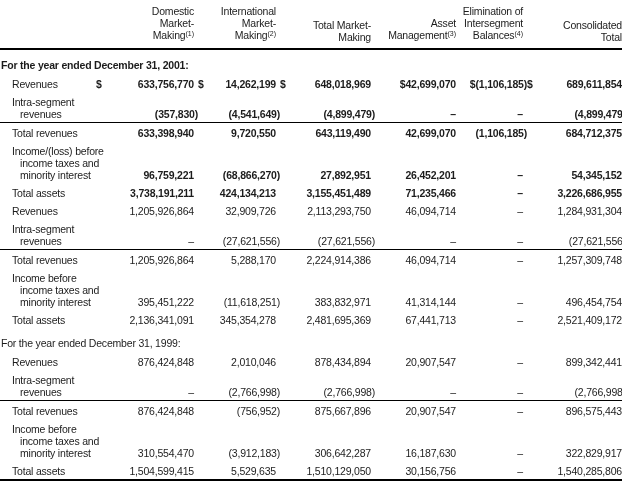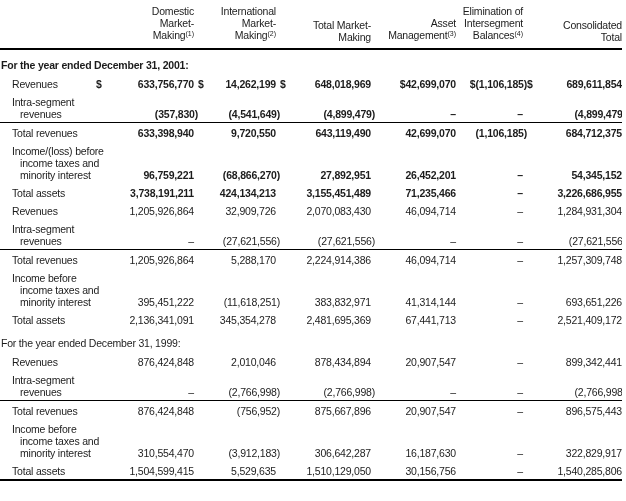--- a/index.html
+++ b/index.html
@@ -157,21 +157,21 @@
           <td class="val bold">71,235,466</td>
           <td class="val bold">–</td>
           <td class="val bold">3,226,686,955</td>
         </tr>
         <tr class="data">
           <td class="lbl">
             <div>Revenues</div>
           </td>
           <td class="val">1,205,926,864</td>
           <td class="val">32,909,726</td>
-          <td class="val">2,070,083,430</td>
+          <td class="val">2,113,293,750</td>
           <td class="val">46,094,714</td>
           <td class="val">–</td>
           <td class="val">1,284,931,304</td>
         </tr>
         <tr class="data rule-after">
           <td class="lbl">
             <div>Intra-segment</div>
             <div class="cont">revenues</div>
           </td>
           <td class="val">–</td>
@@ -196,21 +196,21 @@
           <td class="lbl">
             <div>Income before</div>
             <div class="cont">income taxes and</div>
             <div class="cont">minority interest</div>
           </td>
           <td class="val">395,451,222</td>
           <td class="val">(11,618,251<span class="overhang">)</span></td>
           <td class="val">383,832,971</td>
           <td class="val">41,314,144</td>
           <td class="val">–</td>
-          <td class="val">693,651,226</td>
+          <td class="val">496,454,754</td>
         </tr>
         <tr class="data">
           <td class="lbl">
             <div>Total assets</div>
           </td>
           <td class="val">2,136,341,091</td>
           <td class="val">345,354,278</td>
           <td class="val">2,481,695,369</td>
           <td class="val">67,441,713</td>
           <td class="val">–</td>

